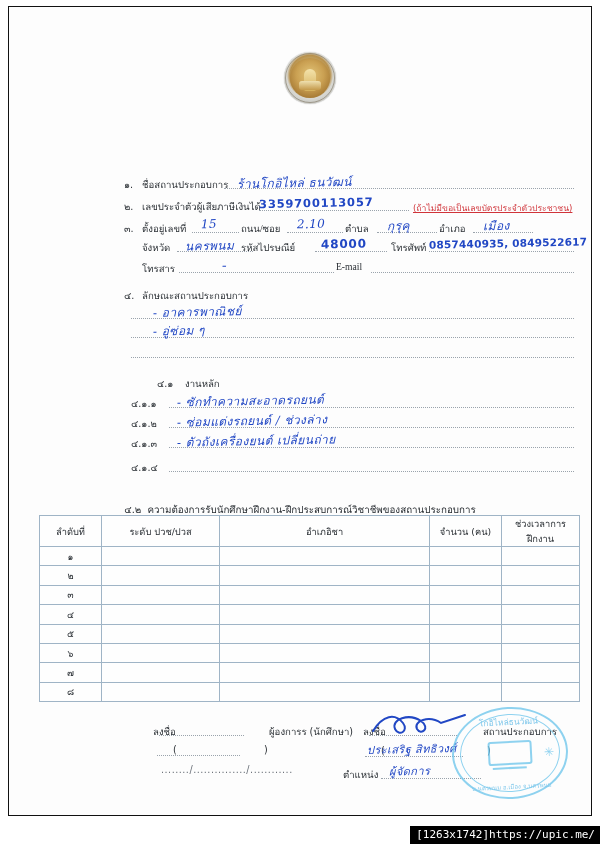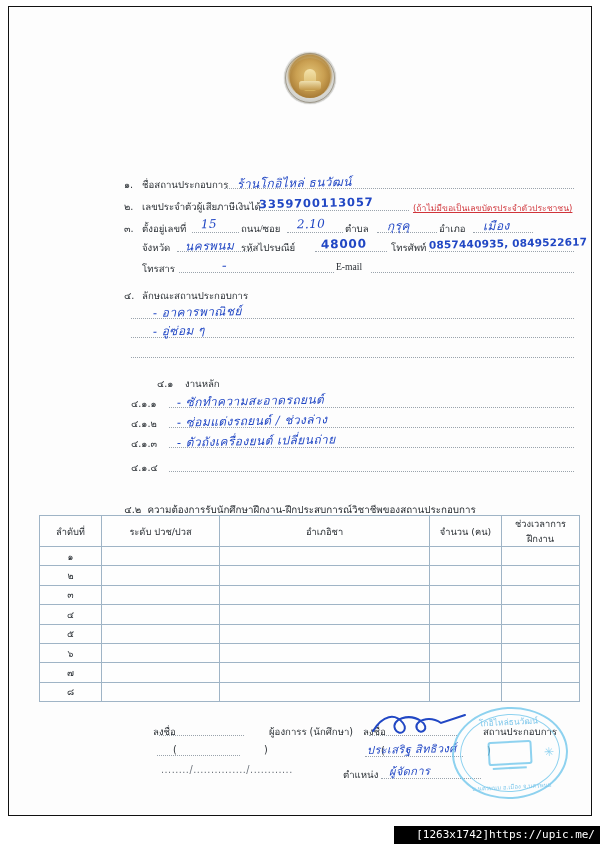--- a/index.html
+++ b/index.html
@@ -73,21 +73,21 @@
      border-bottom:2px solid #6fc6ec;}
   .stamp-top{position:absolute;left:0;right:0;top:6px;text-align:center;
      font-size:8.5px;color:#5ab8e6;}
   .stamp-bot{position:absolute;left:0;right:0;bottom:5px;text-align:center;
      font-size:6px;color:#5ab8e6;}
   .stamp-star{position:absolute;right:12px;top:38px;color:#6fc6ec;font-size:12px;}
 
   
   #footer{position:absolute;right:0;bottom:0;background:#000;color:#fff;
      font-family:"DejaVu Sans Mono","Liberation Mono",monospace;font-size:11px;
-     padding:2px 5px 3px 22px;letter-spacing:0;}
+     padding:2px 5px 3px 6px;letter-spacing:0;}
 
   .scribble{position:absolute;color:#2147c4;}
 </style>
 </head>
 <body>
 
 <div id="page">
   <div id="sheet">
   <div id="paper">
 

